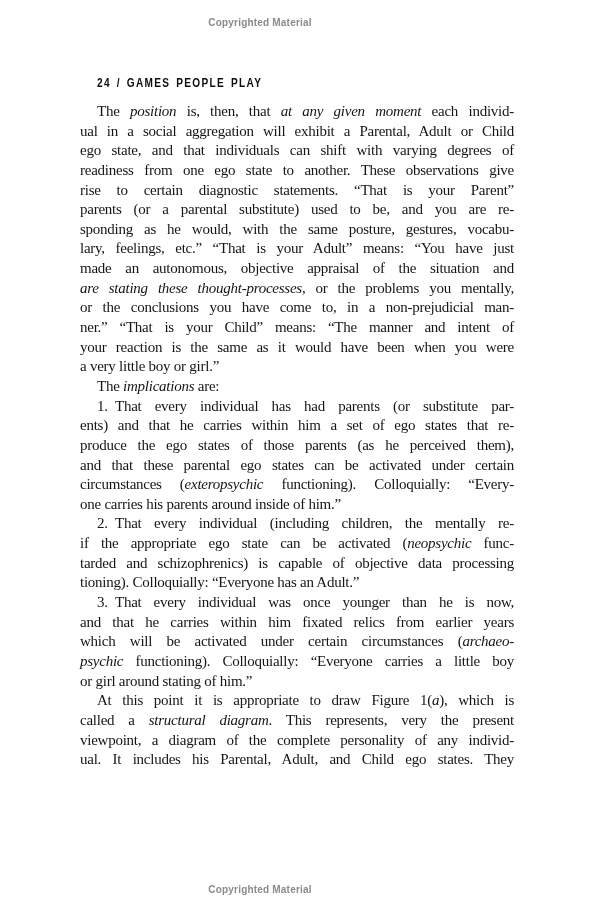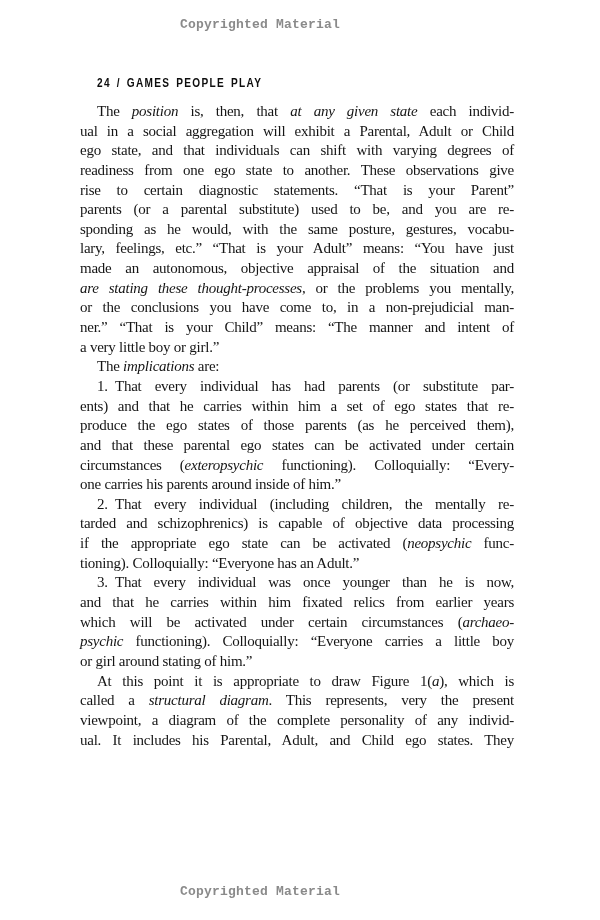--- a/index.html
+++ b/index.html
@@ -7,22 +7,22 @@
     width:600px;height:920px;
     background:#ffffff;
     position:relative;
     overflow:hidden;
     font-family:"Liberation Serif", serif;
   }
   .notice{
     position:absolute;
     left:0;width:520px;
     text-align:center;
-    font-family:Liberation Mono, monospace;
-    font-size:13px;
+    font-family:Liberation Sans, sans-serif;
+    font-size:10px;
     font-weight:600;
     letter-spacing:.2px;
     color:#8a8a8a;
   }
   #top-notice{top:17px;}
   #bottom-notice{top:884px;}
   #running-head{
     position:absolute;
     left:97px;top:76px;
     font-family:"Liberation Sans", sans-serif;
@@ -61,49 +61,50 @@
 </style>
 </head>
 <body>
 
 <div id="top-notice" class="notice">Copyrighted Material</div>
 
 <div id="running-head">24 / GAMES PEOPLE PLAY</div>
 
 <div id="text-block">
     <div class="para">
-      <div class="line indent"><span>The </span><span class="it">position</span><span> is, then, that </span><span class="it">at any given state</span><span> each individ-</span></div>
+      <div class="line indent"><span>The </span><span class="it">position</span><span> is, then, that </span><span class="it">at any given moment</span><span> each individ-</span></div>
       <div class="line"><span>ual in a social aggregation will exhibit a Parental, Adult or Child</span></div>
       <div class="line"><span>ego state, and that individuals can shift with varying degrees of</span></div>
       <div class="line"><span>readiness from one ego state to another. These observations give</span></div>
       <div class="line"><span>rise to certain diagnostic statements. “That is your Parent”</span></div>
       <div class="line"><span>parents (or a parental substitute) used to be, and you are re-</span></div>
       <div class="line"><span>sponding as he would, with the same posture, gestures, vocabu-</span></div>
       <div class="line"><span>lary, feelings, etc.” “That is your Adult” means: “You have just</span></div>
       <div class="line"><span>made an autonomous, objective appraisal of the situation and</span></div>
       <div class="line"><span class="it">are stating these thought-processes</span><span>, or the problems you mentally,</span></div>
       <div class="line"><span>or the conclusions you have come to, in a non-prejudicial man-</span></div>
       <div class="line"><span>ner.” “That is your Child” means: “The manner and intent of</span></div>
+      <div class="line"><span>your reaction is the same as it would have been when you were</span></div>
       <div class="line lastline"><span>a very little boy or girl.”</span></div>
     </div>
     <div class="para">
       <div class="line lastline indent"><span>The </span><span class="it">implications</span><span> are:</span></div>
     </div>
     <div class="para">
       <div class="line indent"><span>1. That every individual has had parents (or substitute par-</span></div>
       <div class="line"><span>ents) and that he carries within him a set of ego states that re-</span></div>
       <div class="line"><span>produce the ego states of those parents (as he perceived them),</span></div>
       <div class="line"><span>and that these parental ego states can be activated under certain</span></div>
       <div class="line"><span>circumstances (</span><span class="it">exteropsychic</span><span> functioning). Colloquially: “Every-</span></div>
       <div class="line lastline"><span>one carries his parents around inside of him.”</span></div>
     </div>
     <div class="para">
       <div class="line indent"><span>2. That every individual (including children, the mentally re-</span></div>
+      <div class="line"><span>if the appropriate ego state can be activated (</span><span class="it">neopsychic</span><span> func-</span></div>
       <div class="line"><span>tarded and schizophrenics) is capable of objective data processing</span></div>
-      <div class="line"><span>if the appropriate ego state can be activated (</span><span class="it">neopsychic</span><span> func-</span></div>
       <div class="line lastline"><span>tioning). Colloquially: “Everyone has an Adult.”</span></div>
     </div>
     <div class="para">
       <div class="line indent"><span>3. That every individual was once younger than he is now,</span></div>
       <div class="line"><span>and that he carries within him fixated relics from earlier years</span></div>
       <div class="line"><span>which will be activated under certain circumstances (</span><span class="it">archaeo-</span></div>
       <div class="line"><span class="it">psychic</span><span> functioning). Colloquially: “Everyone carries a little boy</span></div>
       <div class="line lastline"><span>or girl around stating of him.”</span></div>
     </div>
     <div class="para">

